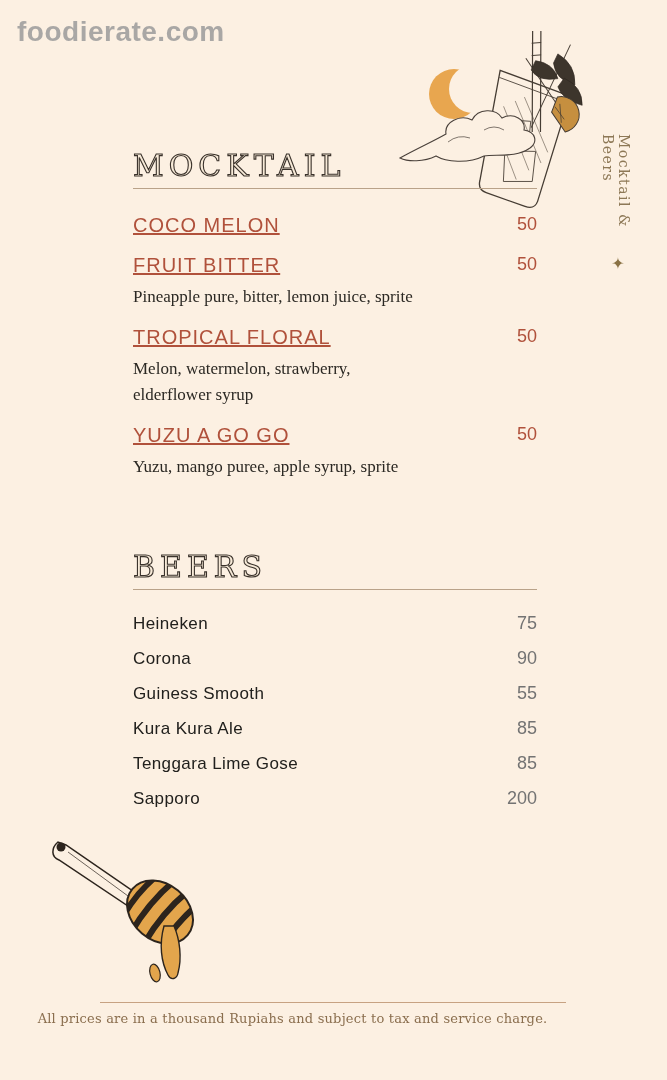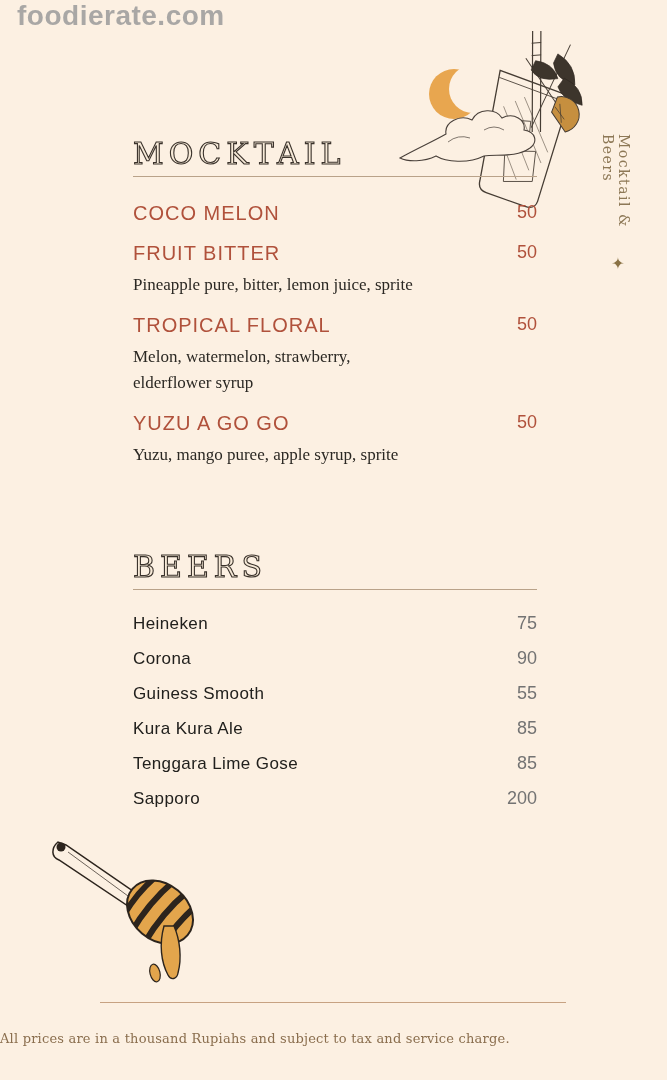--- a/index.html
+++ b/index.html
@@ -4,50 +4,50 @@
 <style>
   html,body{margin:0;padding:0;}
   body{width:667px;height:1080px;font-family:"Liberation Sans",sans-serif;}
   .canvas{
     position:relative;width:667px;height:1080px;overflow:hidden;
     background:#fcf0e2;
   }
 
   
   .watermark{
-    position:absolute;left:17px;top:0;
+    position:absolute;left:17px;top:16px;
     font-family:"Liberation Sans",sans-serif;
     font-size:28px;font-weight:700;letter-spacing:.5px;
     color:#9b9b9b;opacity:.85;
   }
 
   
   .content{position:absolute;left:133px;top:0;width:404px;height:1080px;}
 
   .section{position:absolute;left:0;width:404px;}
-  .section-mocktail{top:132px;}
+  .section-mocktail{top:144px;}
   .section-beers{top:545px;}
 
   .section-title{
     font-family:"DejaVu Serif","Liberation Serif",serif;
     font-size:30px;font-weight:400;letter-spacing:5px;
     line-height:44px;color:#453c33;
   }
   @supports (-webkit-text-stroke: 1px black){
     .section-title{color:#f7ead8;-webkit-text-stroke:1.1px #3a322b;}
   }
   .rule{border:none;border-top:1px solid #b9a289;margin:0;height:0;}
 
   
   .menu-item{margin-top:14px;}
   .menu-item.first{margin-top:23px;}
   .item-head{display:flex;justify-content:space-between;align-items:flex-start;}
   .item-name{
     font-family:"Liberation Sans",sans-serif;
-    font-size:20px;letter-spacing:1px;line-height:26px;color:#b0513b;
+    font-size:20px;letter-spacing:1px;line-height:26px;color:#b0513b;text-decoration:underline;
   }
   .item-price{
     font-family:"Liberation Sans",sans-serif;
     font-size:18px;line-height:24px;color:#b0513b;
   }
   .item-desc{
     margin-top:6px;
     font-family:"Liberation Serif",serif;
     font-size:17px;line-height:26px;color:#2b2823;
     white-space:pre-line;
@@ -80,23 +80,23 @@
   
   .illus-top{position:absolute;left:388px;top:30px;width:212px;height:180px;}
   .illus-bottom{position:absolute;left:28px;top:826px;width:212px;height:172px;}
 
   
   .footer-rule{
     position:absolute;left:100px;top:1002px;width:466px;
     border:none;border-top:1px solid #c7a282;height:0;margin:0;
   }
   .footer-note{
-    position:absolute;left:0;top:1011px;width:585px;text-align:left;
+    position:absolute;left:0;top:1011px;width:585px;text-align:center;
     font-family:"DejaVu Serif","Liberation Serif",serif;
-    font-size:13px;color:#8a6e4e;letter-spacing:.2px;margin-top:20px;
+    font-size:13px;color:#8a6e4e;letter-spacing:.2px;
   }
 </style>
 </head>
 <body>
 
 <div class="canvas">
 
   <div class="watermark">foodierate.com</div>
 
   <svg class="illus-top" viewBox="0 0 212 180" aria-hidden="true">

